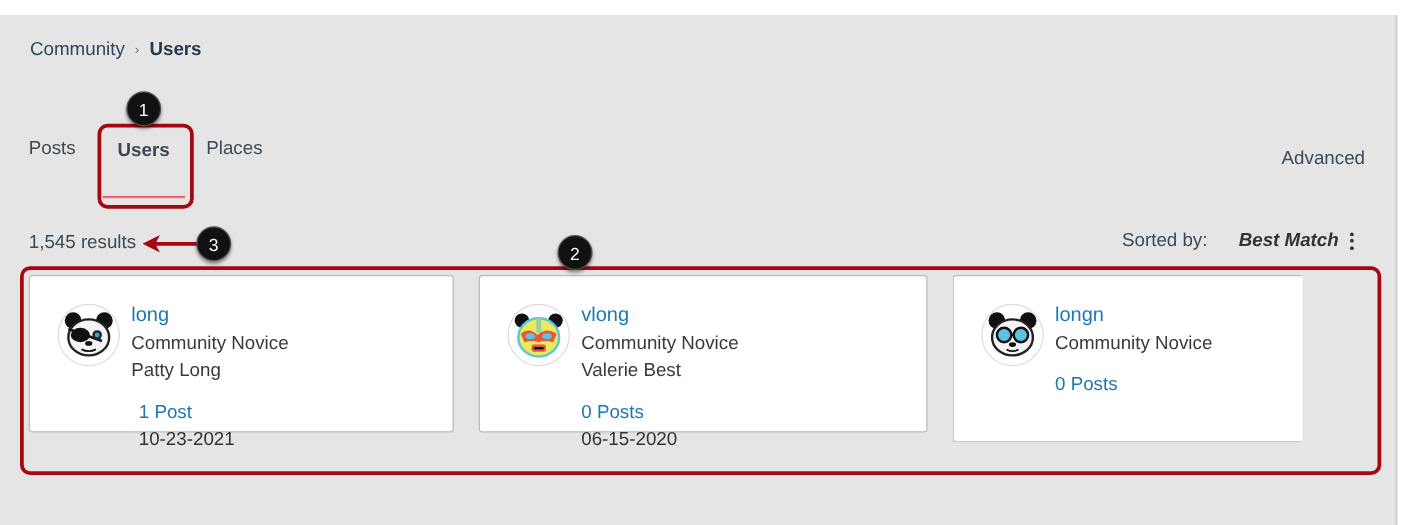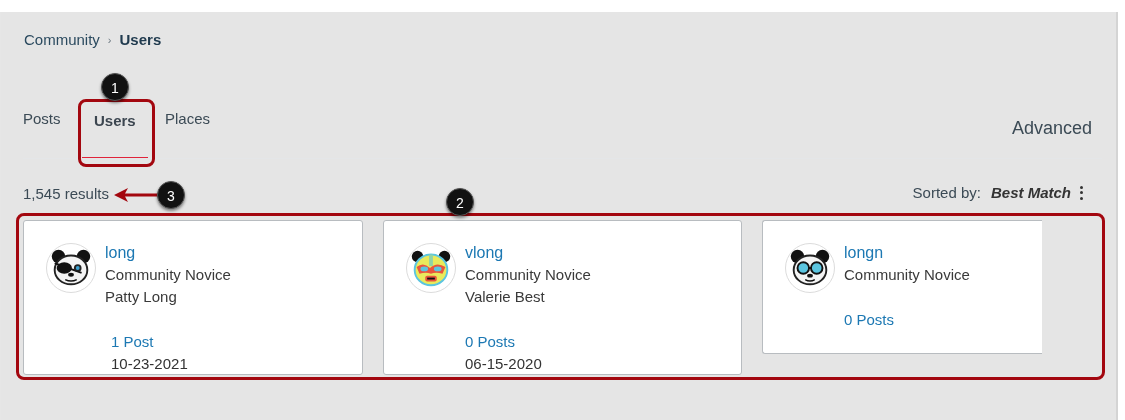--- a/index.html
+++ b/index.html
@@ -17,51 +17,51 @@
   .breadcrumb .sep { margin: 0 8px; font-size: 11px; color: #6b7780; }
   .breadcrumb .current { font-weight: bold; color: #213b4f; }
 
   .tabs { position: absolute; left: 22px; top: 98px; display: flex; font-size: 15px; color: #3b4a55; }
   .tab { cursor: pointer; }
   .tab-posts { position: absolute; left: 0; top: 0; }
   .tab-users { position: absolute; left: 71px; top: 2px; font-weight: bold; color: #3c4650; }
   .tab-places { position: absolute; left: 142px; top: 0; }
   .tab-underline { position: absolute; left: 81px; top: 145px; width: 66px; height: 2px; background: #e0233a; }
 
-  .advanced { position: absolute; right: 24px; top: 106px; font-size: 18px; color: #3b4a55; cursor: pointer; }
+  .advanced { position: absolute; right: 24px; top: 106px; font-size: 15px; color: #3b4a55; cursor: pointer; }
 
   .tabs-divider { position: absolute; left: 22px; top: 146px; width: 1079px; height: 1px; background: #e4e6e8; }
 
   .results-count { position: absolute; left: 22px; top: 173px; font-size: 15px; color: #3b4a55; }
 
   .sort { position: absolute; right: 32px; top: 172px; font-size: 15px; color: #3b4a55; display: flex; align-items: center; }
-  .sort .label { margin-right: 10px; }
+  .sort .label { margin-right: 25px; }
   .sort .value { font-weight: bold; color: #333; margin-right: 9px; cursor: pointer; font-style: italic; }
   .kebab { display: flex; flex-direction: column; justify-content: space-between; height: 14px; width: 4px; cursor: pointer; }
   .kebab span { display: block; width: 3px; height: 3px; border-radius: 50%; background: #333; }
 
   .card {
-    position: absolute; top: 208px; height: 155px; background: #fff;
+    position: absolute; top: 208px; height: 126px; background: #fff;
     border: 1px solid #b8bcc0; border-radius: 3px;
   }
   .card-1 { left: 22px; width: 340px; }
   .card-2 { left: 382px; width: 359px; }
   .card-3 { left: 761px; width: 280px; height: 134px; border-right: none; border-radius: 3px 0 0 3px; }
 
   .avatar {
     position: absolute; left: 22px; top: 22px; width: 50px; height: 50px; border-radius: 50%;
     border: 1px solid #dcdcdc; background: #fff; overflow: hidden;
   }
   .avatar svg { width: 100%; height: 100%; display: block; }
 
   .info { position: absolute; left: 81px; top: 21px; font-size: 15px; line-height: 22px; }
   .username { color: #1f77b4; font-size: 16px; cursor: pointer; display: block; color: #1c78b3; }
   .rank { color: #3a3a3a; display: block; }
   .fullname { color: #3a3a3a; display: block; }
-  .posts { color: #1c78b3; display: block; margin-top: 23px; cursor: pointer; }
+  .posts { color: #1c78b3; display: block; margin-top: 11px; cursor: pointer; }
   .date { color: #333; display: block; }
   .card-1 .posts { margin-left: 6px; }
   .card-1 .date { margin-left: 6px; }
 
   
   .callout-box { position: absolute; border: 3px solid #a3070f; border-radius: 8px; }
   .callout-tab { left: 77px; top: 87px; width: 77px; height: 68px; }
   .callout-cards { left: 15px; top: 201px; width: 1089px; height: 167px; border-radius: 8px; }
   .badge {
     position: absolute; width: 28px; height: 28px; border-radius: 50%; background: #111;

